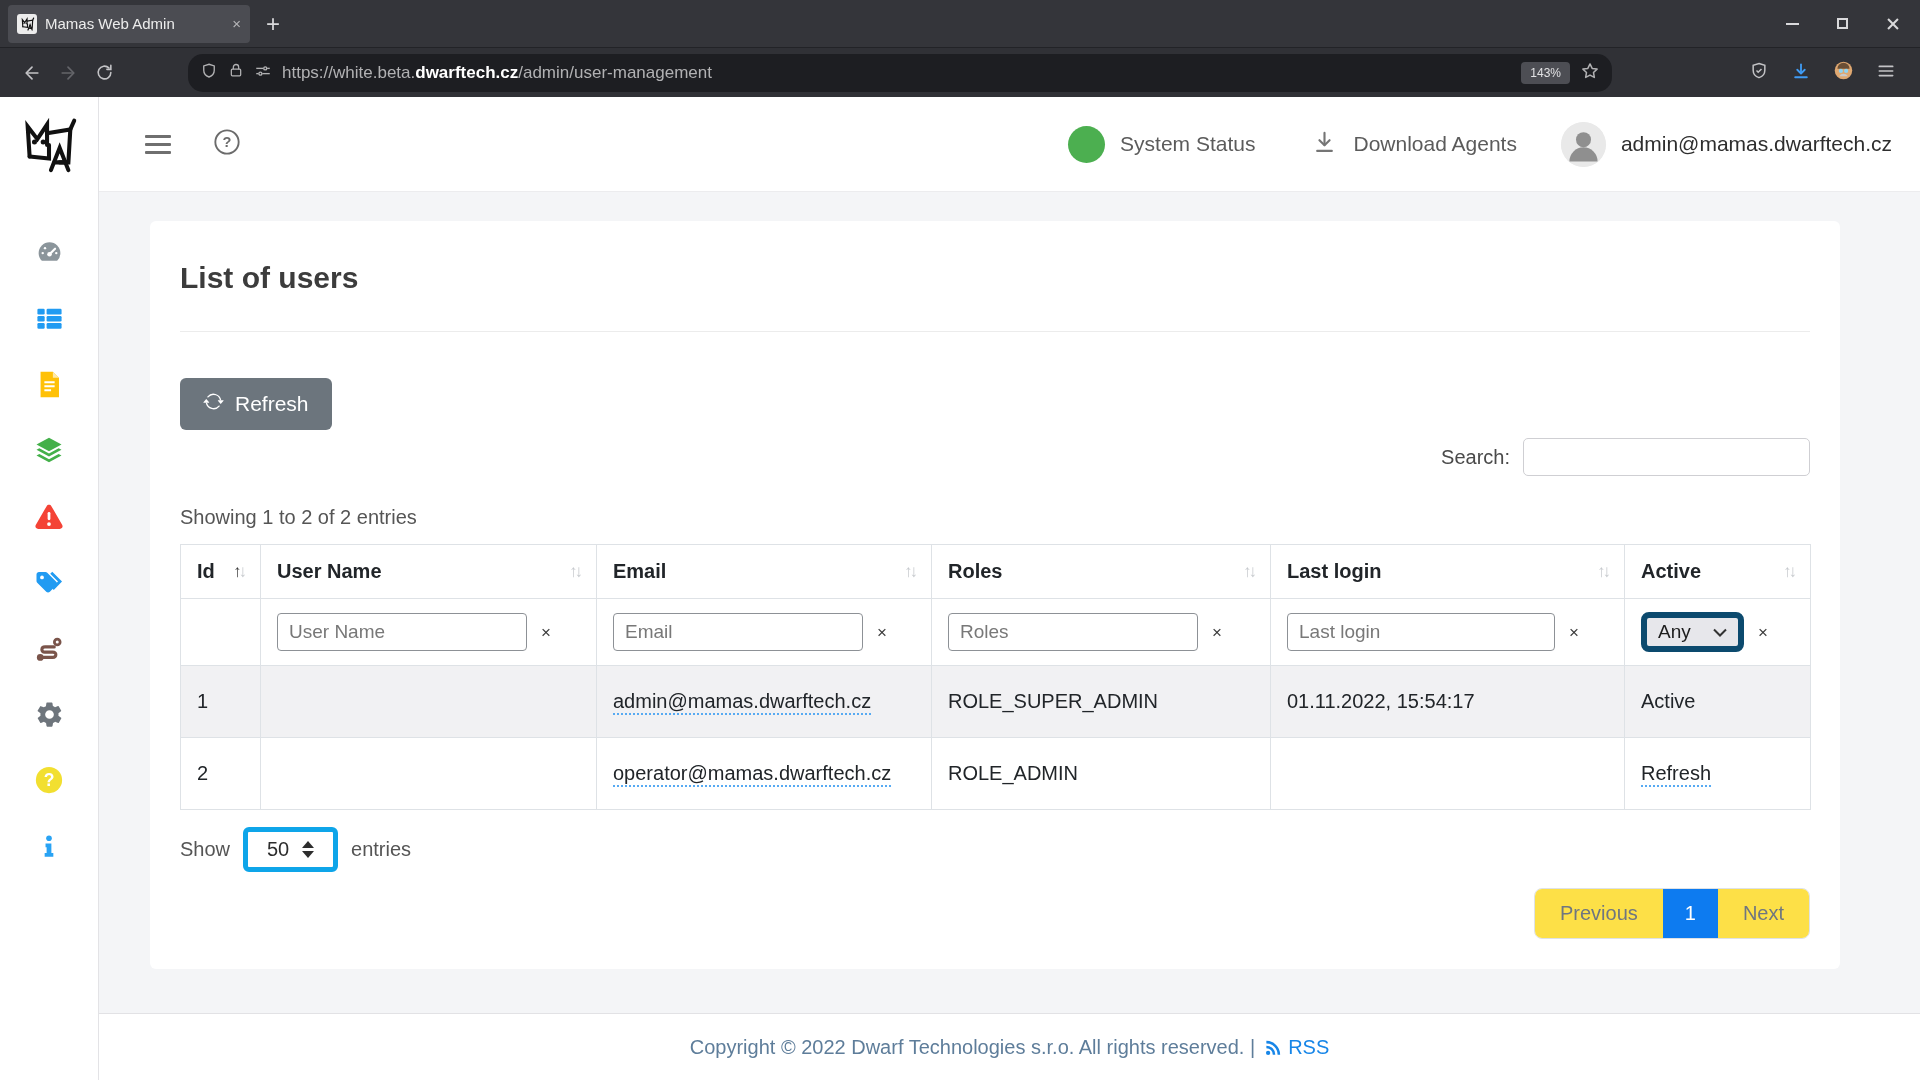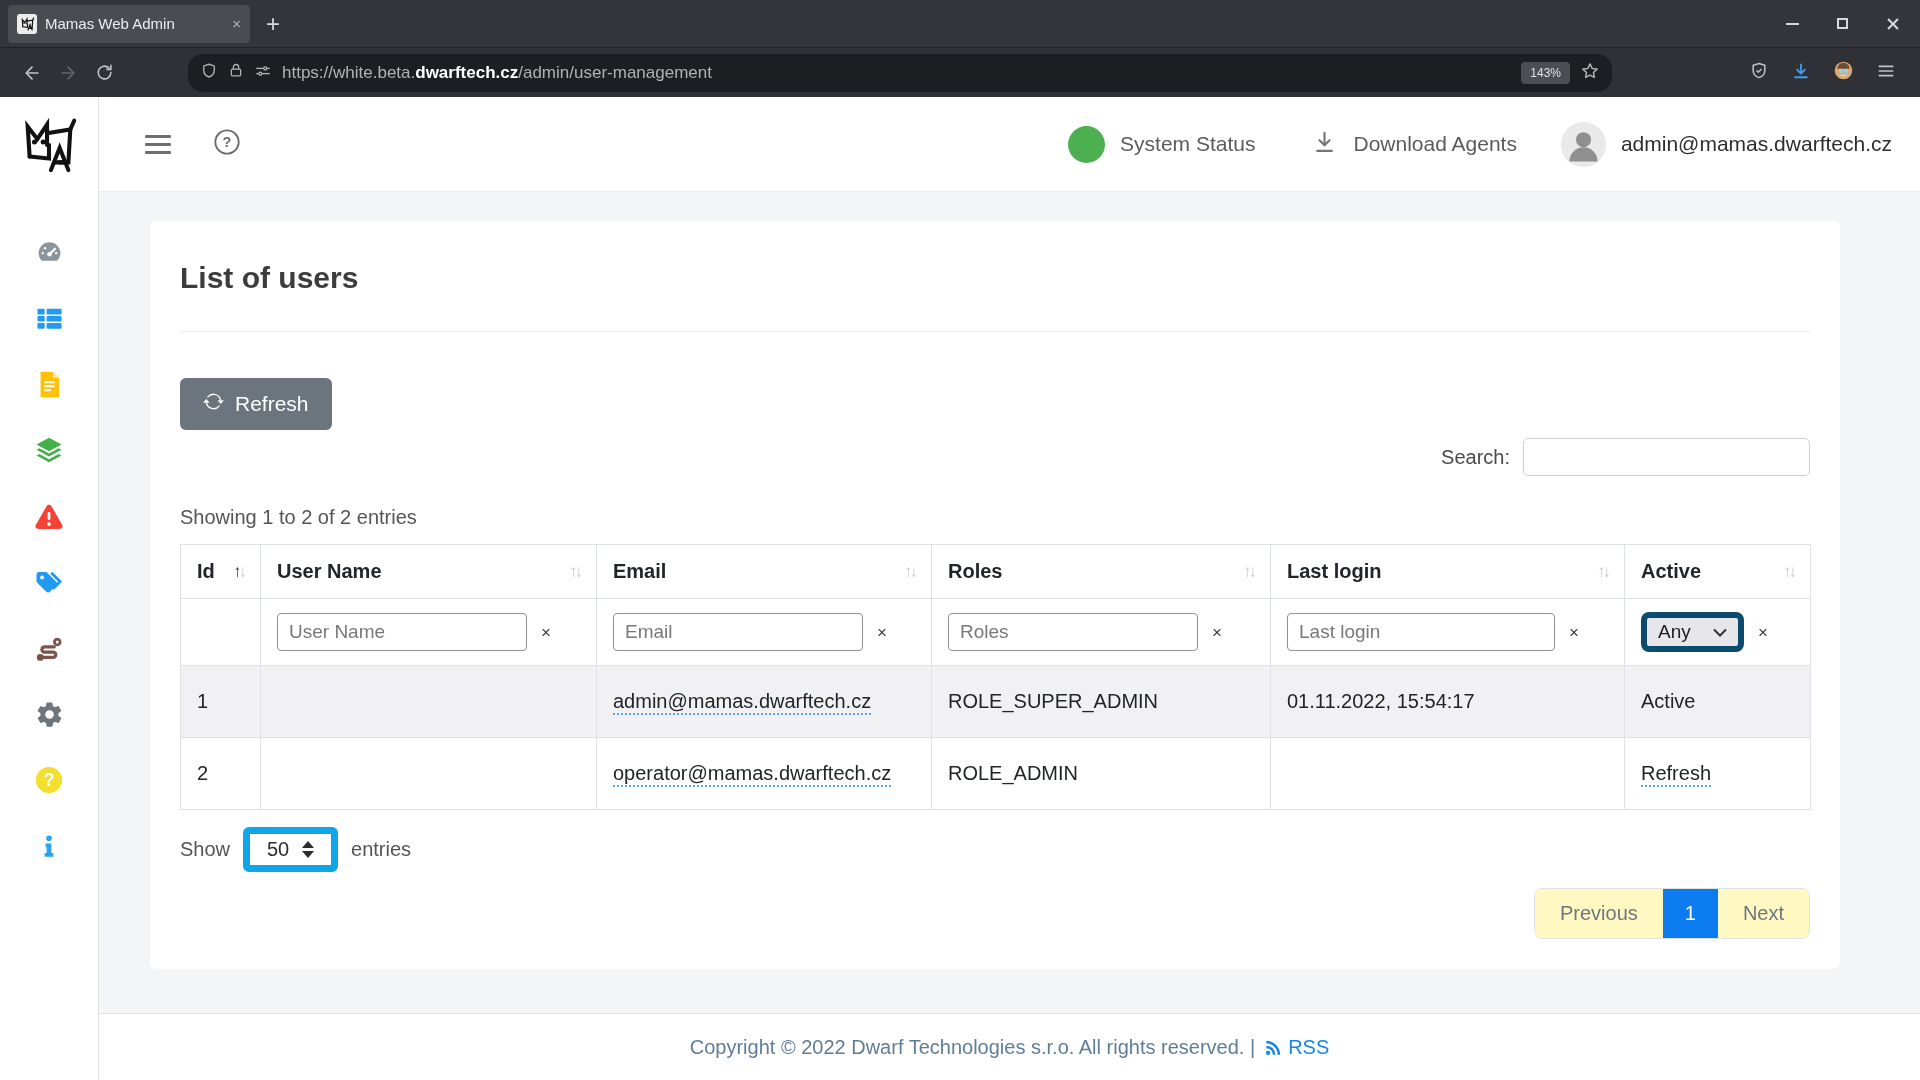--- a/index.html
+++ b/index.html
@@ -87,29 +87,29 @@
   .filter-input::placeholder, .search-input::placeholder { color:#787878; }
   .w250 { width:250px; } .w268 { width:268px; }
   .clear-x { color:#3c3c3c; font-size:17px; line-height:1; }
   .fake-select { width:103px; height:40px; background:#e7e7eb; border:6px solid #0c4a6e; border-radius:8px;
                  display:inline-flex; align-items:center; justify-content:space-between; padding:0 11px; font-size:19px; color:#1d1d1d; }
   .users td.data-cell { padding:22px 16px; height:72px; }
   tr.striped td { background:#f1f1f3; }
   .dotted-link { border-bottom:2px dotted #57aaf2; padding-bottom:1px; }
 
   .show-row { display:flex; align-items:center; gap:13px; margin-top:17px; font-size:20px; color:#555; }
-  .page-size { width:95px; height:45px; border:7px solid #0ea5e9; border-radius:6px;
+  .page-size { width:95px; height:45px; border:5px solid #0ea5e9; border-radius:6px;
                display:inline-flex; align-items:center; justify-content:center; gap:13px; color:#2d2d2d; }
   .spin { display:flex; flex-direction:column; gap:3px; }
   .spin .tri-up { width:0; height:0; border-left:6px solid transparent; border-right:6px solid transparent; border-bottom:7px solid #2d2d2d; }
   .spin .tri-dn { width:0; height:0; border-left:6px solid transparent; border-right:6px solid transparent; border-top:7px solid #2d2d2d; }
 
   .pagination-row { display:flex; justify-content:flex-end; margin-top:16px; }
   .pager { display:flex; border:1px solid #dee2e6; border-radius:8px; overflow:hidden; font-size:20px; }
-  .pager .pg { padding:13px 25px; color:#6f7680; background:#fef9c3; }
+  .pager .pg { padding:13px 25px; color:#6f7680; background:#fde047; }
   .pager .pg.current { background:#0d7bf0; color:#fff; padding:13px 22px; }
 
   .footer { height:67px; background:#fff; border-top:1px solid #e2e2e5; flex:none;
             display:flex; align-items:center; justify-content:center; gap:9px; font-size:20px; }
   .copyright { color:#5e7d9a; }
   .rss-link { display:inline-flex; align-items:center; gap:5px; color:#1786e8; }
 </style>
 </head>
 <body>
 

